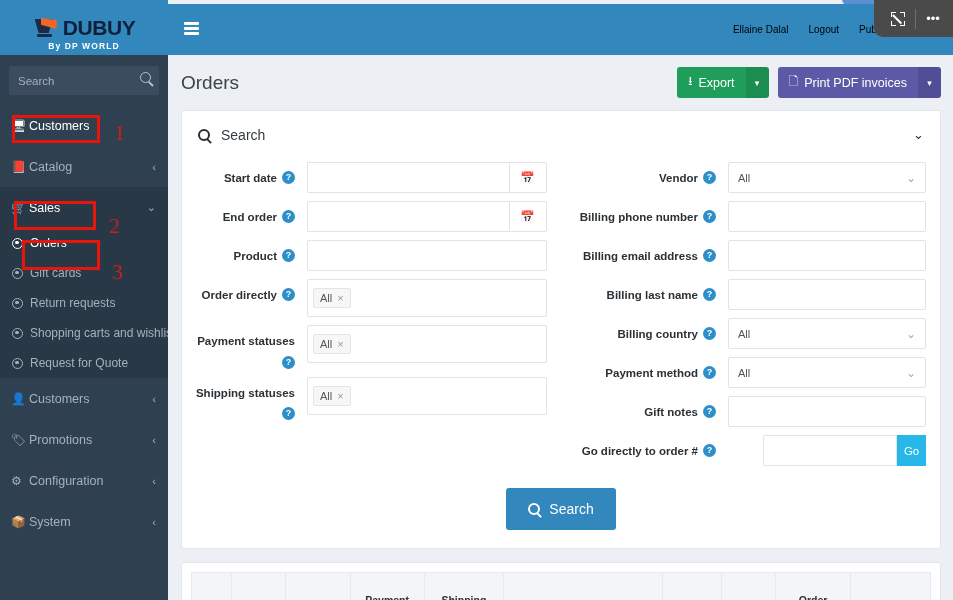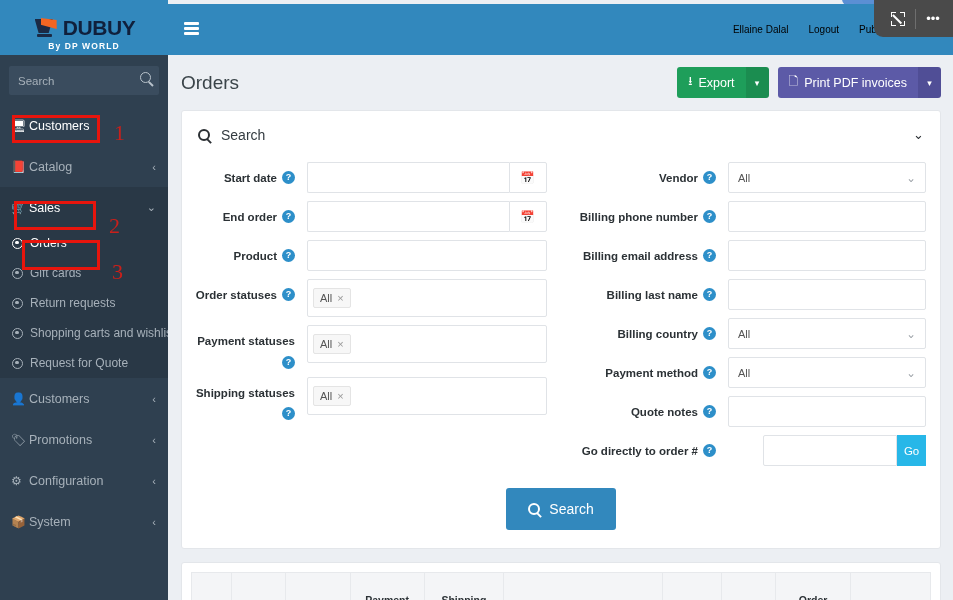--- a/index.html
+++ b/index.html
@@ -498,21 +498,21 @@
             </div>
             <div class="frow">
               <div class="flabel">
                 <span class="lbl-txt">Product</span>
                 <span class="help">?</span>
               </div>
               <div class="fctrl"><input class="inp" type="text" value="" style=""></div>
             </div>
             <div class="frow">
               <div class="flabel">
-                <span class="lbl-txt">Order statuses</span>
+                <span class="lbl-txt">Order directly</span>
                 <span class="help">?</span>
               </div>
               <div class="fctrl">
                 <div class="tagbox">
                   <span class="tag">
                     <span>All</span>
                     <span class="x">×</span>
                   </span>
                 </div>
               </div>
@@ -599,21 +599,21 @@
               </div>
               <div class="fctrl">
                 <div class="sel">
                   <span class="cv">All</span>
                   <span>⌄</span>
                 </div>
               </div>
             </div>
             <div class="frow">
               <div class="flabel">
-                <span class="lbl-txt">Quote notes</span>
+                <span class="lbl-txt">Gift notes</span>
                 <span class="help">?</span>
               </div>
               <div class="fctrl"><input class="inp" type="text" value="" style=""></div>
             </div>
             <div class="frow">
               <div class="flabel">
                 <span class="lbl-txt">Go directly to order #</span>
                 <span class="help">?</span>
               </div>
               <div class="fctrl">

